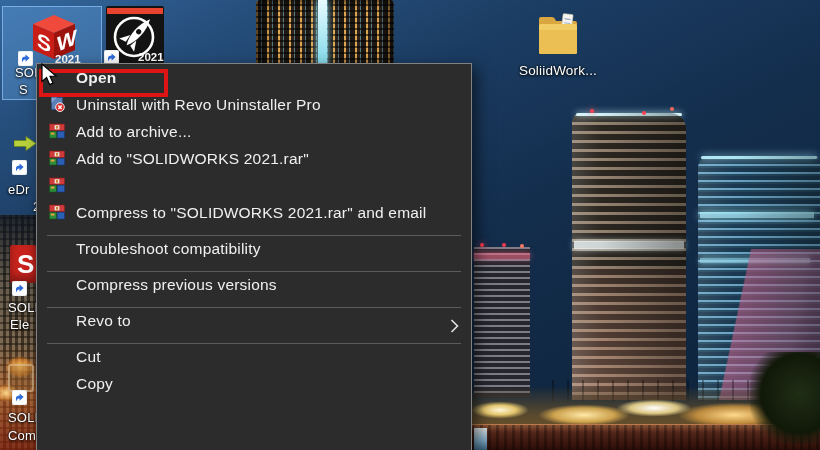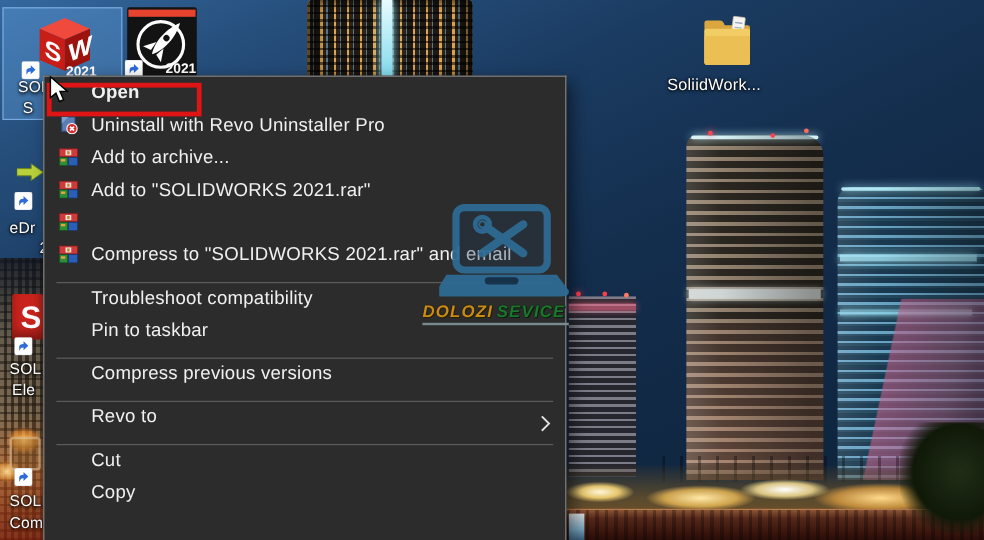--- a/index.html
+++ b/index.html
@@ -73,21 +73,21 @@
 
   
   .dicon-label{color:#fff;font-size:13px;text-shadow:0 1px 3px #000,0 0 2px #000;letter-spacing:.2px;line-height:1.15;}
   .sw-tile{position:absolute;left:2px;top:6px;width:100px;height:94px;z-index:5;
     background:rgba(98,160,222,.38);border:1px solid rgba(150,200,255,.65);}
   .sw-tile .cube{position:absolute;left:20px;top:4px;}
   .sw-tile .l1{position:absolute;left:12px;top:59px;}
   .sw-tile .l2{position:absolute;left:16px;top:76px;}
   .shortcut{position:absolute;width:15px;height:15px;}
   .ed-tile{position:absolute;left:103px;top:4px;width:64px;height:62px;z-index:5;}
-  .folder-wrap{position:absolute;left:556px;top:10px;width:100px;z-index:5;text-align:left;}
+  .folder-wrap{position:absolute;left:508px;top:10px;width:100px;z-index:5;text-align:center;}
   .folder-wrap svg{display:block;margin:0 auto;}
   .folder-wrap .dicon-label{margin-top:3px;font-size:13.5px;}
   .partial{position:absolute;z-index:5;}
   .gr-arrow{left:14px;top:136px;}
   .p1-arrow{left:12px;top:160px;}
   .p1-l1{left:8px;top:183px;}
   .p1-l2{left:8px;top:200px;margin-left:25px;}
   .p2-icon{left:10px;top:245px;width:26px;height:38px;background:#c8241d;border-radius:2px;
     color:#fff;font-weight:bold;font-size:26px;line-height:38px;padding-left:7px;box-shadow:inset 0 -6px 8px rgba(0,0,0,.35);}
   .p2-arrow{left:12px;top:281px;}
@@ -299,24 +299,20 @@
           <rect x="1.8" y="9.6" width="3.6" height="2" fill="#e8a33d"></rect>
         </svg>
       </span>
         <span class="mi-label">Compress to "SOLIDWORKS 2021.rar" and email</span>
       </div>
     <div class="msep"></div>
     <div class="mi">
         <span class="mi-ico"></span>
         <span class="mi-label">Troubleshoot compatibility</span>
       </div>
-    <div class="mi">
-        <span class="mi-ico"></span>
-        <span class="mi-label">Pin to taskbar</span>
-      </div>
     <div class="msep"></div>
     <div class="mi">
         <span class="mi-ico"></span>
         <span class="mi-label">Compress previous versions</span>
       </div>
     <div class="msep"></div>
     <div class="mi">
         <span class="mi-ico"></span>
         <span class="mi-label">Revo to</span>
       <span class="chev">
@@ -329,34 +325,20 @@
     <div class="mi">
         <span class="mi-ico"></span>
         <span class="mi-label">Cut</span>
       </div>
     <div class="mi">
         <span class="mi-ico"></span>
         <span class="mi-label">Copy</span>
       </div>
   </div>
 
-  <div class="watermark">
-    <svg width="122" height="80" viewBox="0 0 122 80" style="display:block;margin-left:14px;">
-      <rect x="14" y="3" width="76" height="52" rx="7" fill="rgba(28,58,82,.35)" stroke="#2e6b94" stroke-width="6"></rect>
-      <g stroke="#2e6b94" stroke-width="7" stroke-linecap="round">
-        <line x1="36" y1="17" x2="70" y2="41"></line>
-        <line x1="70" y1="17" x2="36" y2="41"></line>
-      </g>
-      <circle cx="36" cy="17" r="6" fill="none" stroke="#2e6b94" stroke-width="4"></circle>
-      <circle cx="36" cy="17" r="1.8" fill="#2c2c2c"></circle>
-      <path d="M6,59 L98,59 L108,72 Q109,77 102,77 L2,77 Q-5,77 -2,72 Z" fill="#2e6b94"></path>
-      <rect x="38" y="61" width="28" height="6" rx="3" fill="#15334d"></rect>
-    </svg>
-    <div class="wm-text"><span class="wm-1">DOLOZI</span><span class="wm-2">SEVICE</span></div>
-  </div>
 
   <div class="red-rect"></div>
 
   <svg class="cursor" width="22" height="24" viewBox="0 0 22 24">
     <path d="M2,1 L2,18.5 L6.6,14.6 L9.6,21.6 L13,20.1 L10,13.2 L16,13 Z" fill="#fff" stroke="#000" stroke-width="1.2"></path>
   </svg>
 
 </div>
 
 </body></html>

